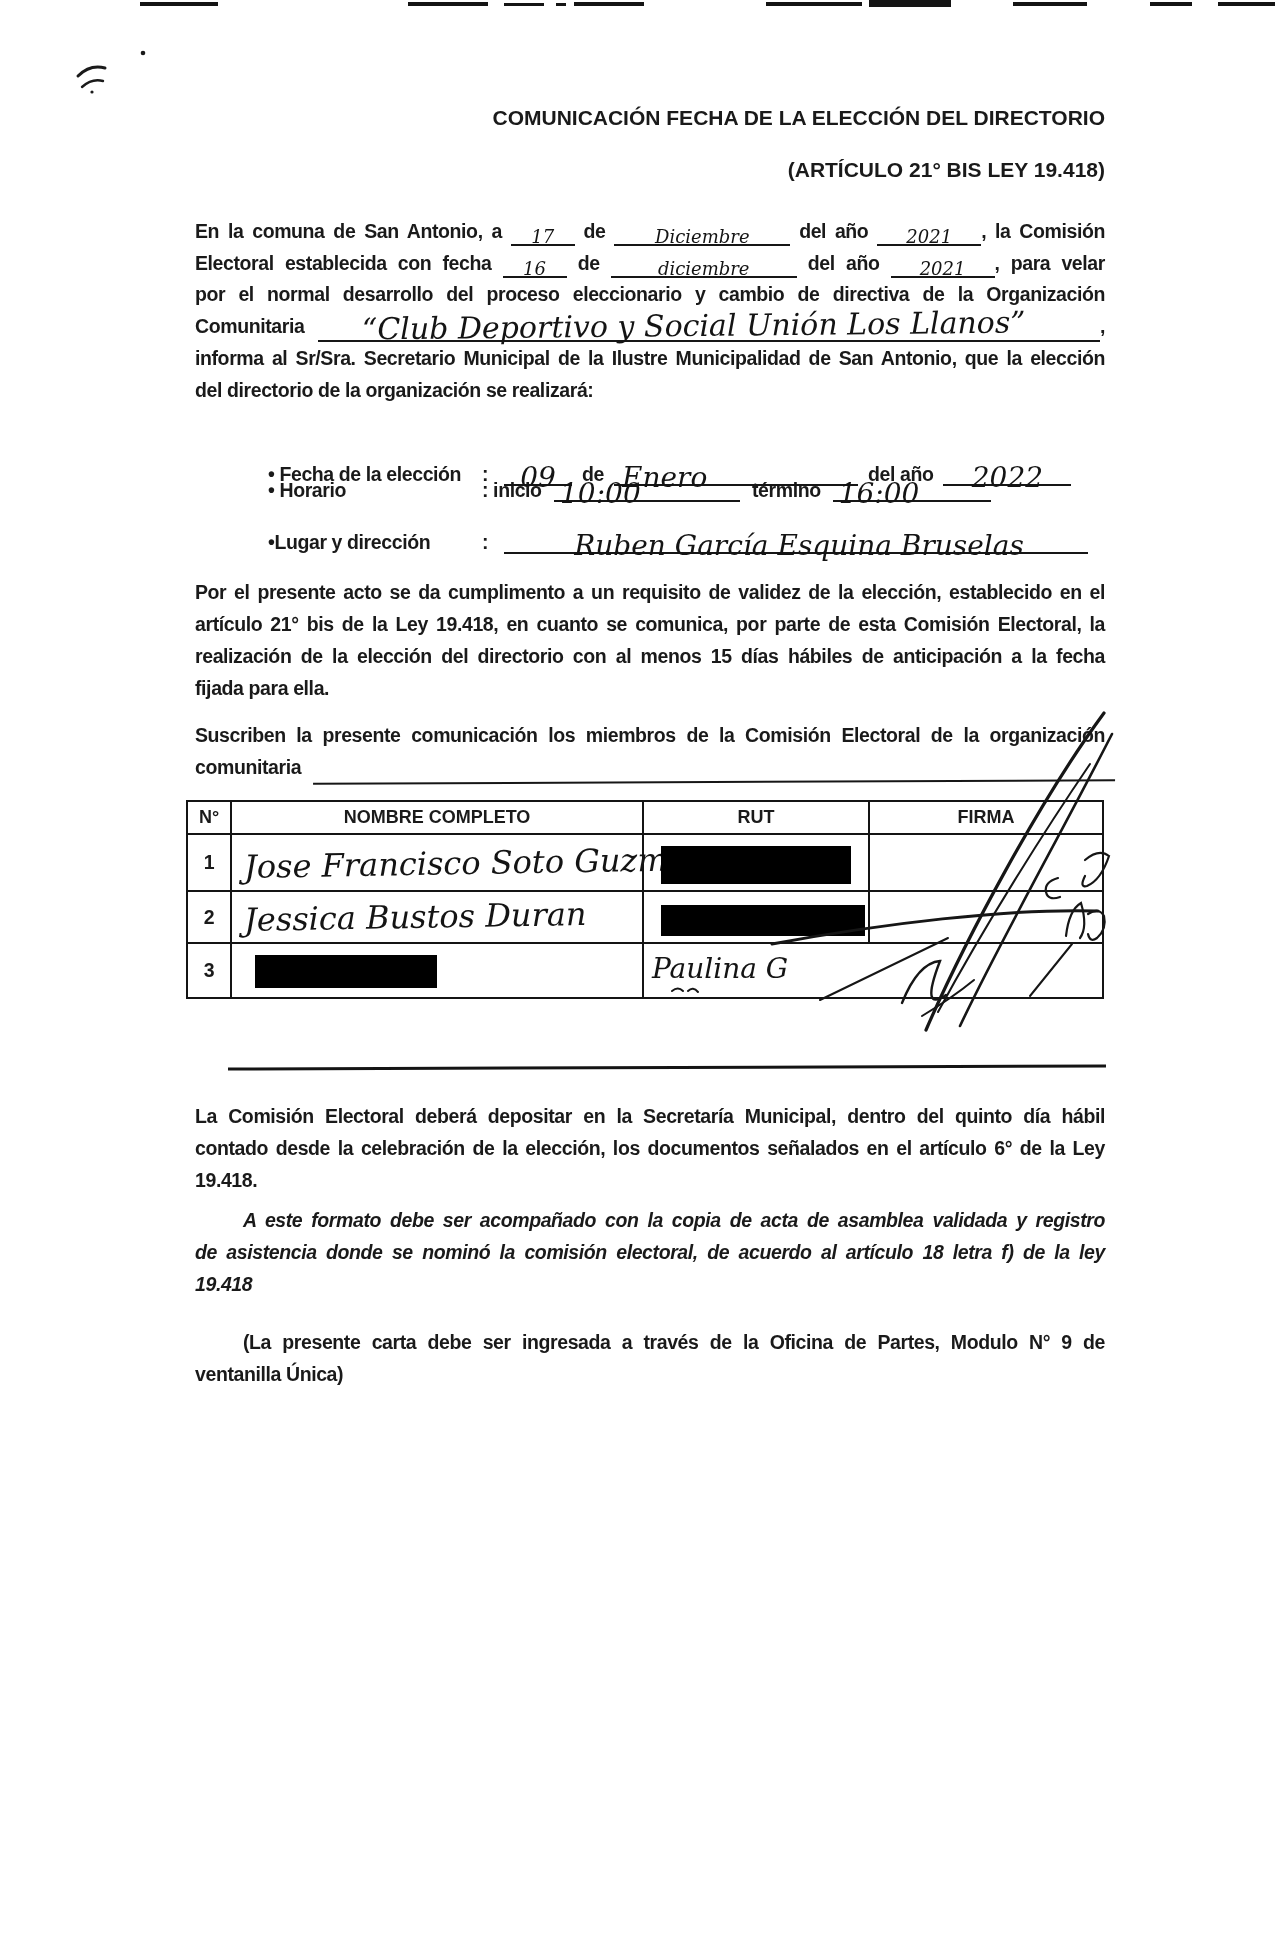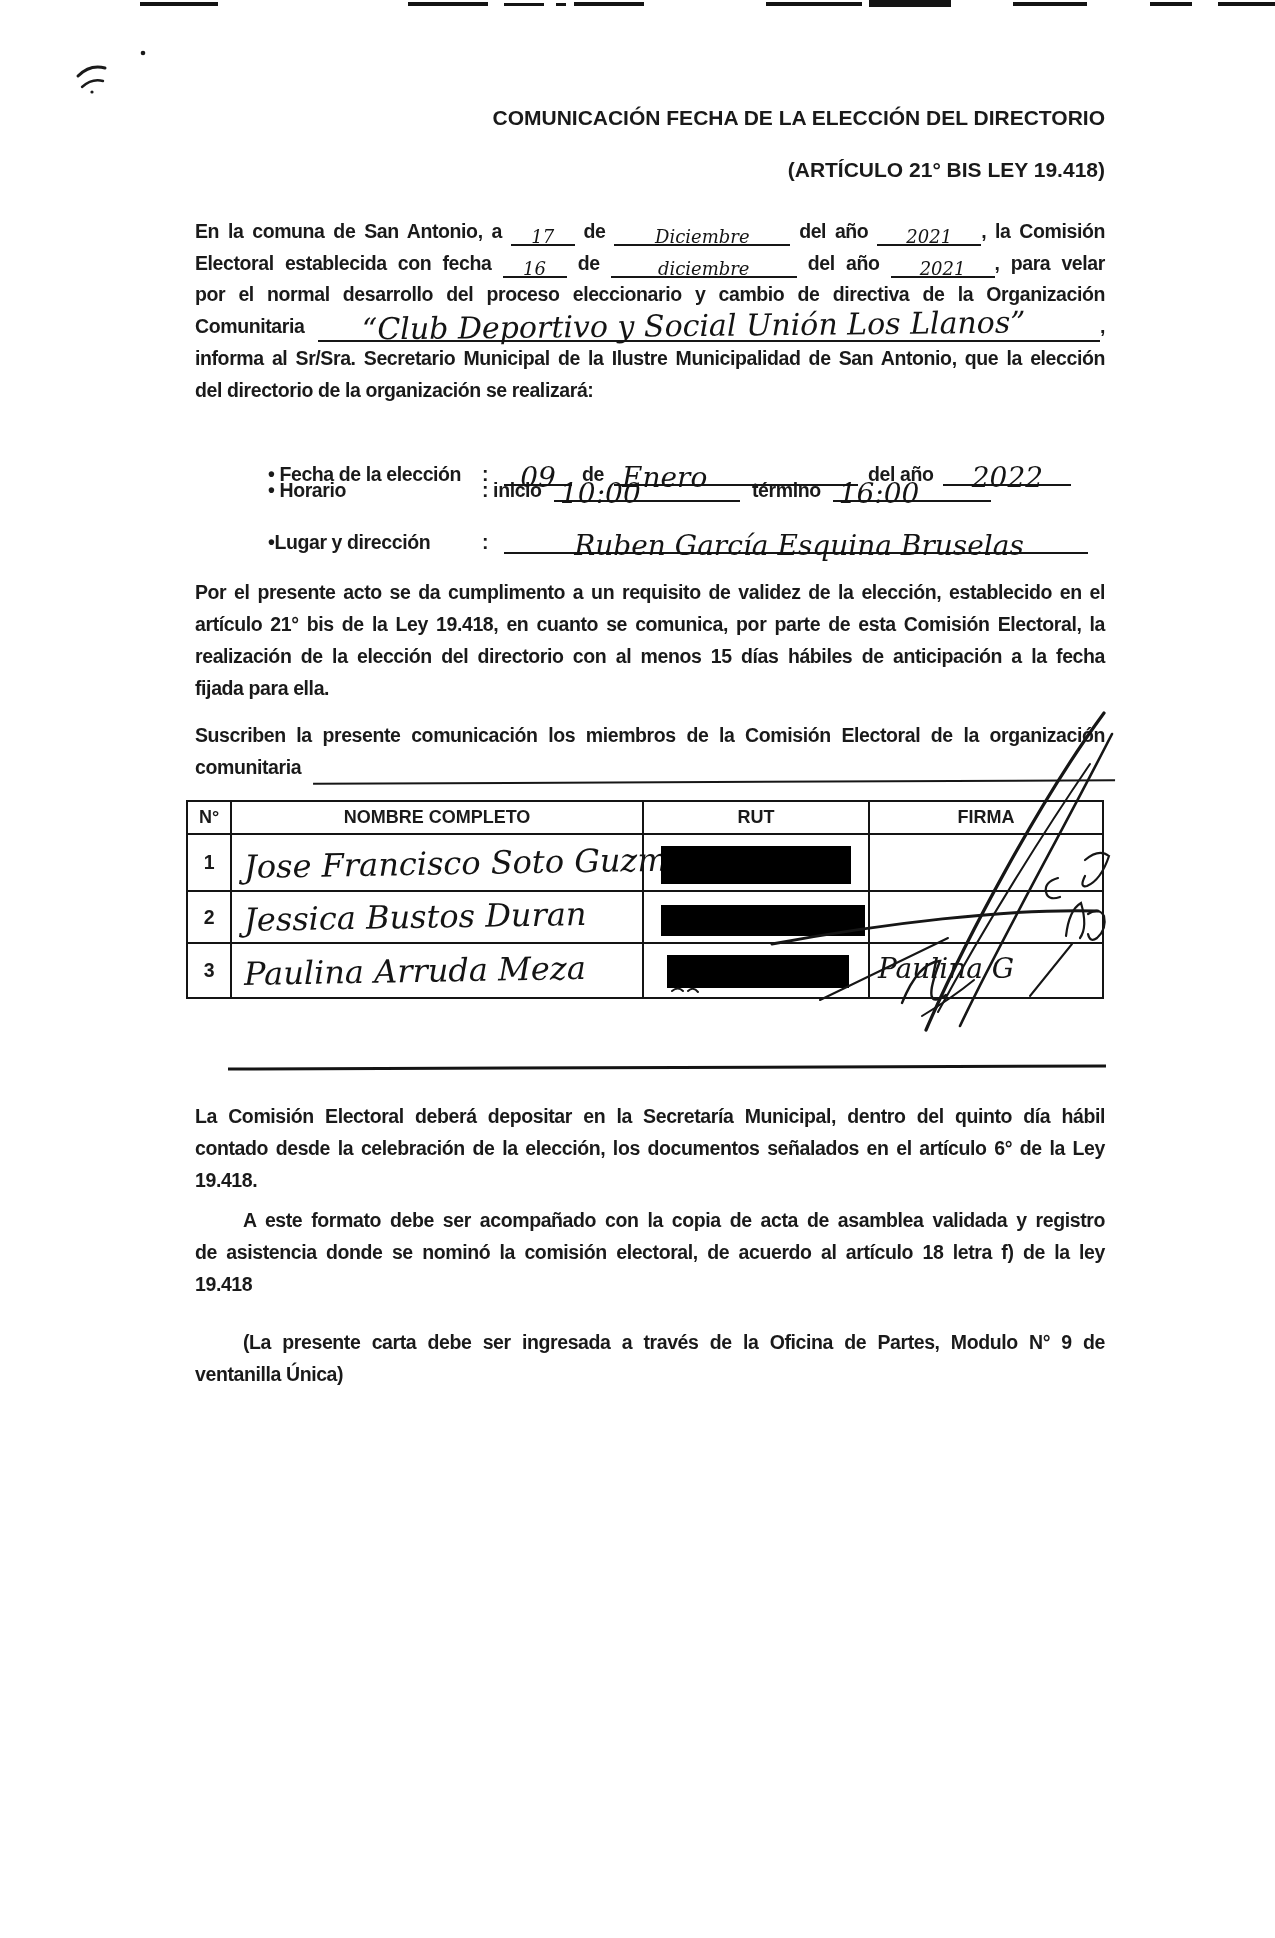--- a/index.html
+++ b/index.html
@@ -193,23 +193,20 @@
     <div class="c">2</div>
     <div class="c name">
         <span class="hw">Jessica Bustos Duran</span>
       </div>
     <div class="c">
         <div class="redact" style="left:17px;top:13px;width:204px;height:31px;"></div>
       </div>
     <div class="c lastcol"></div>
 
     <div class="c lastrow">3</div>
-    <div class="c name lastrow">
-        <span class="hw">Paulina Arruda Meza</span>
-      </div>
     <div class="c lastrow">
         <div class="redact" style="left:23px;top:11px;width:182px;height:33px;"></div>
       </div>
     <div class="c lastcol lastrow">
         <span class="firma3 hw">Paulina G</span>
       </div>
   </div>
 
   <svg class="overlay" width="1275" height="1938" style="left:0;top:0;">
     <g stroke="#161616" fill="none" stroke-linecap="round">
@@ -231,21 +228,21 @@
   </svg>
 
   <div class="sep"></div>
 
   <div class="block" style="top:1100px;">
     <div class="jl">La Comisión Electoral deberá depositar en la Secretaría Municipal, dentro del quinto día hábil</div>
     <div class="jl">contado desde la celebración de la elección, los documentos señalados en el artículo 6° de la Ley</div>
     <div class="jl-last">19.418.</div>
   </div>
 
-  <div class="block" style="top:1204px;">
+  <div class="block" style="top:1204px;font-style:italic;">
     <div class="jl indent">A este formato debe ser acompañado con la copia de acta de asamblea validada y registro</div>
     <div class="jl">de asistencia donde se nominó la comisión electoral, de acuerdo al artículo 18 letra f) de la ley</div>
     <div class="jl-last">19.418</div>
   </div>
 
   <div class="block" style="top:1326px;">
     <div class="jl indent">(La presente carta debe ser ingresada a través de la Oficina de Partes, Modulo N° 9 de</div>
     <div class="jl-last">ventanilla Única)</div>
   </div>
 

